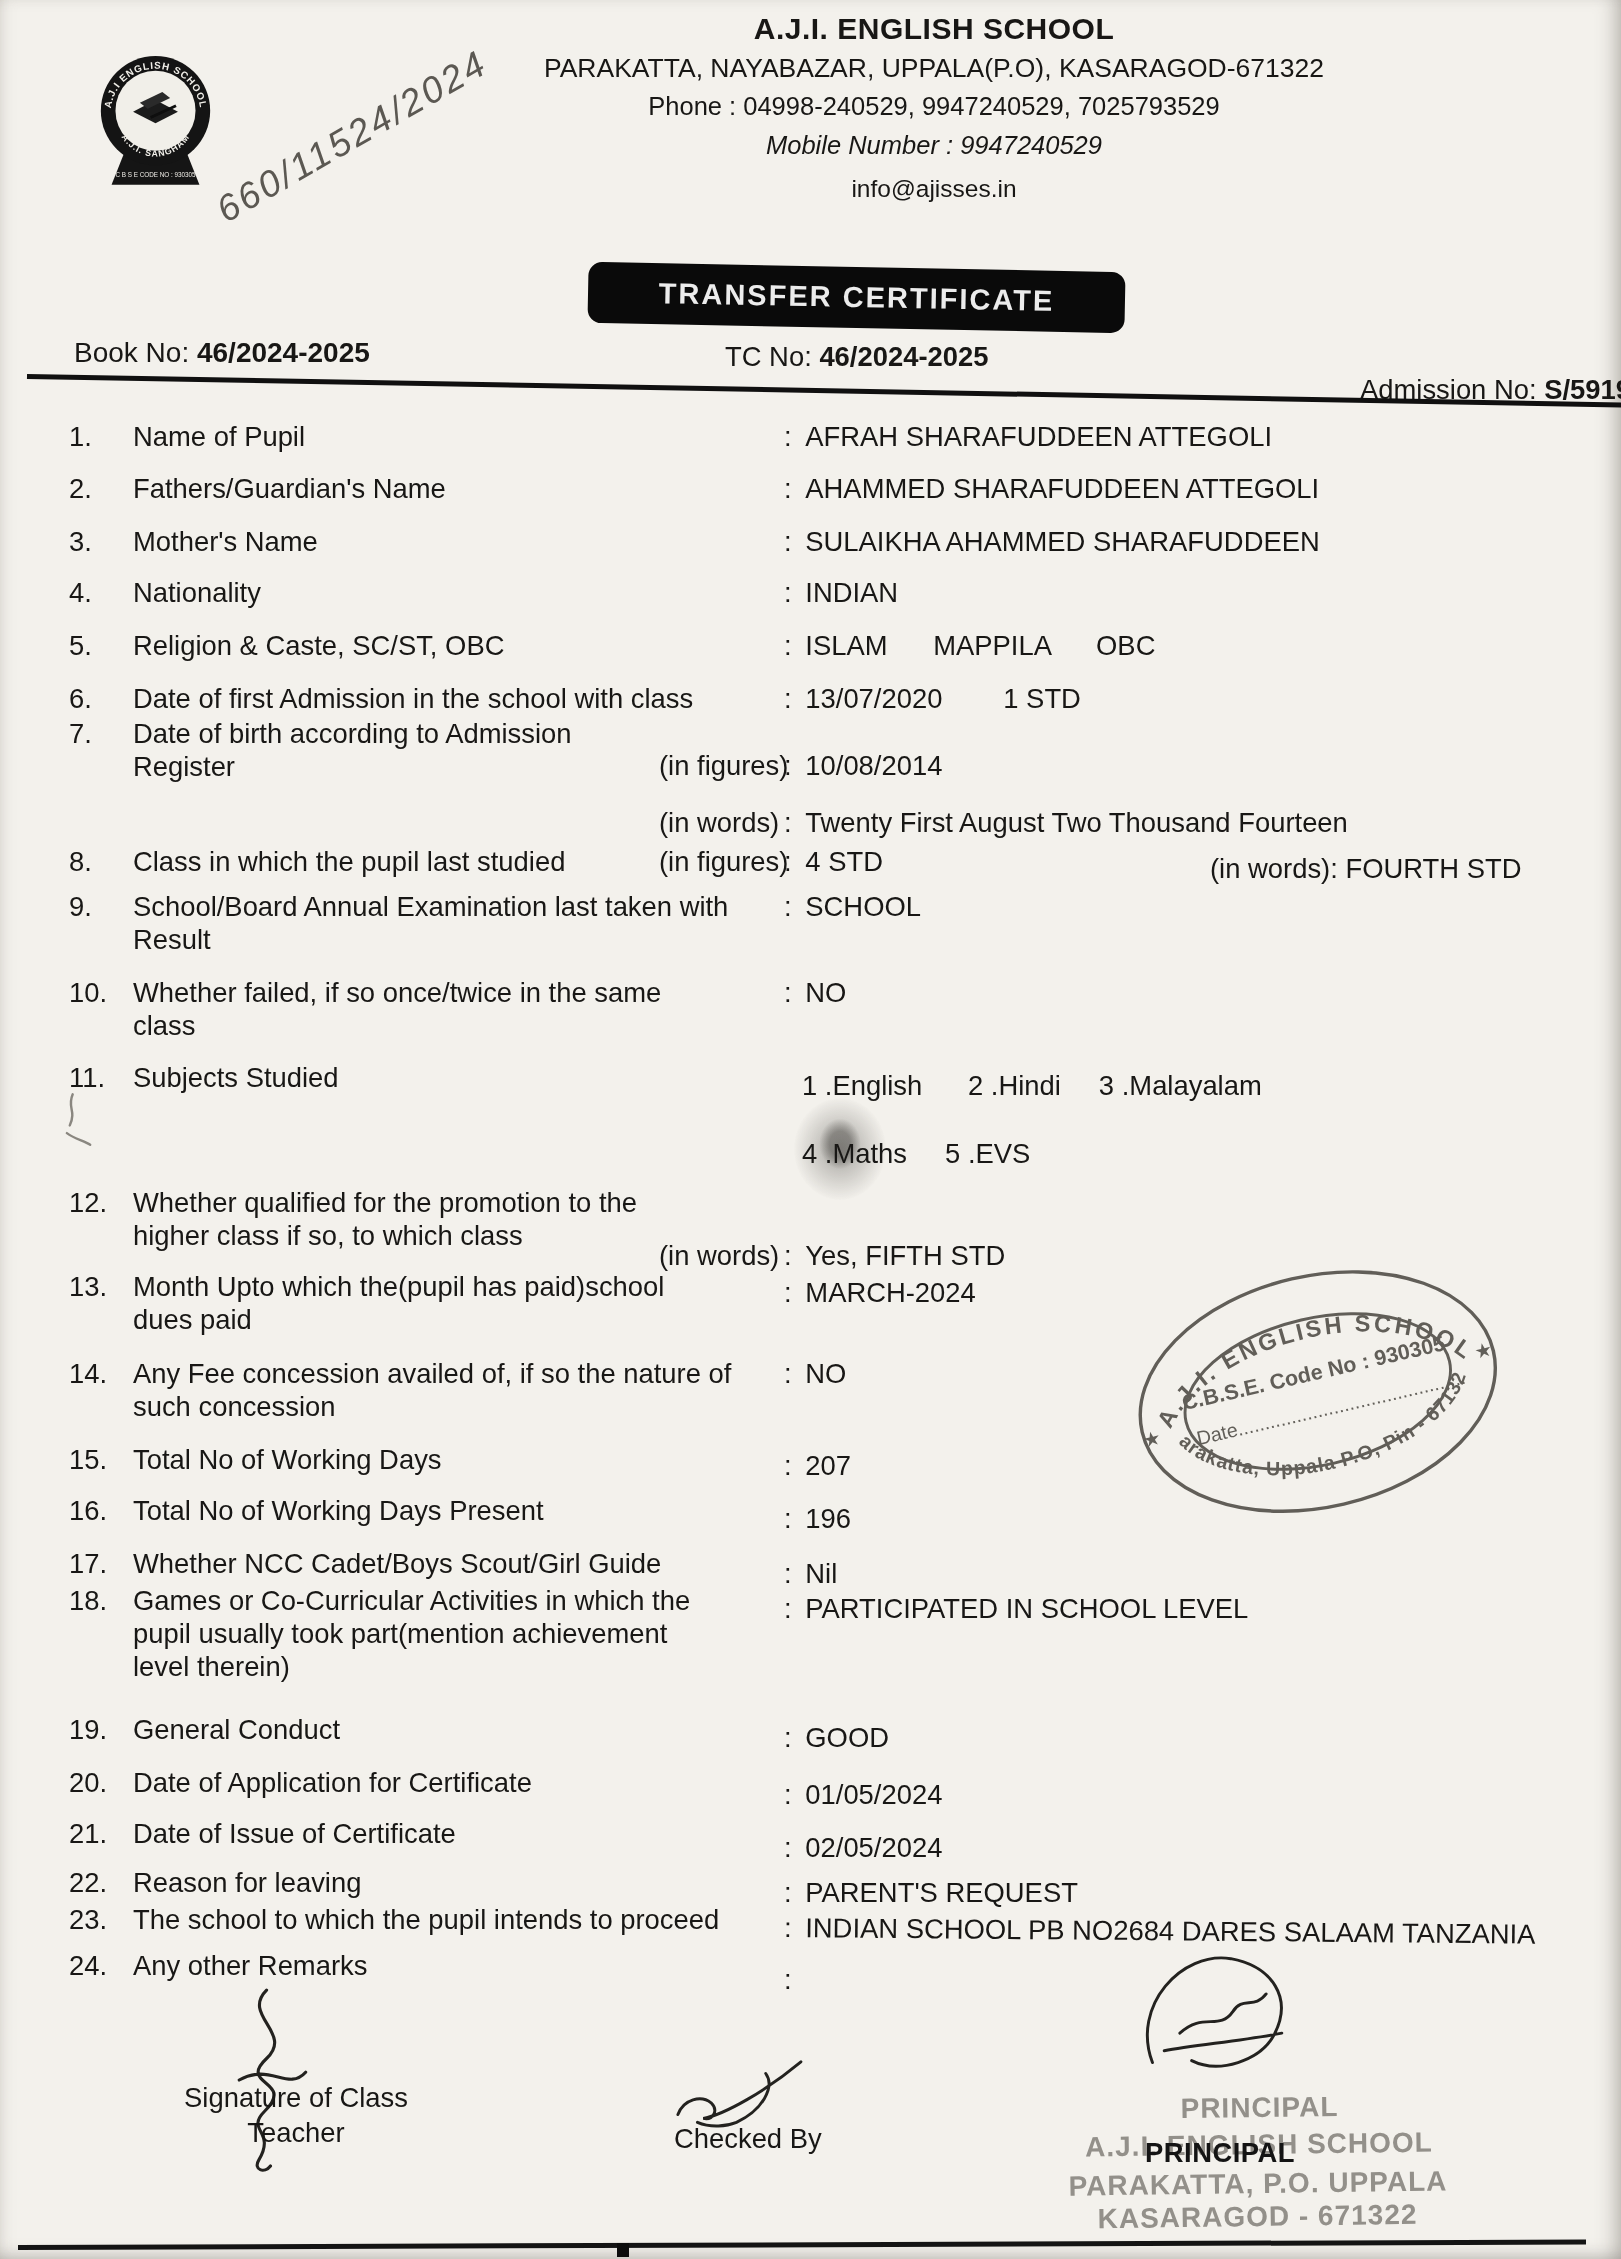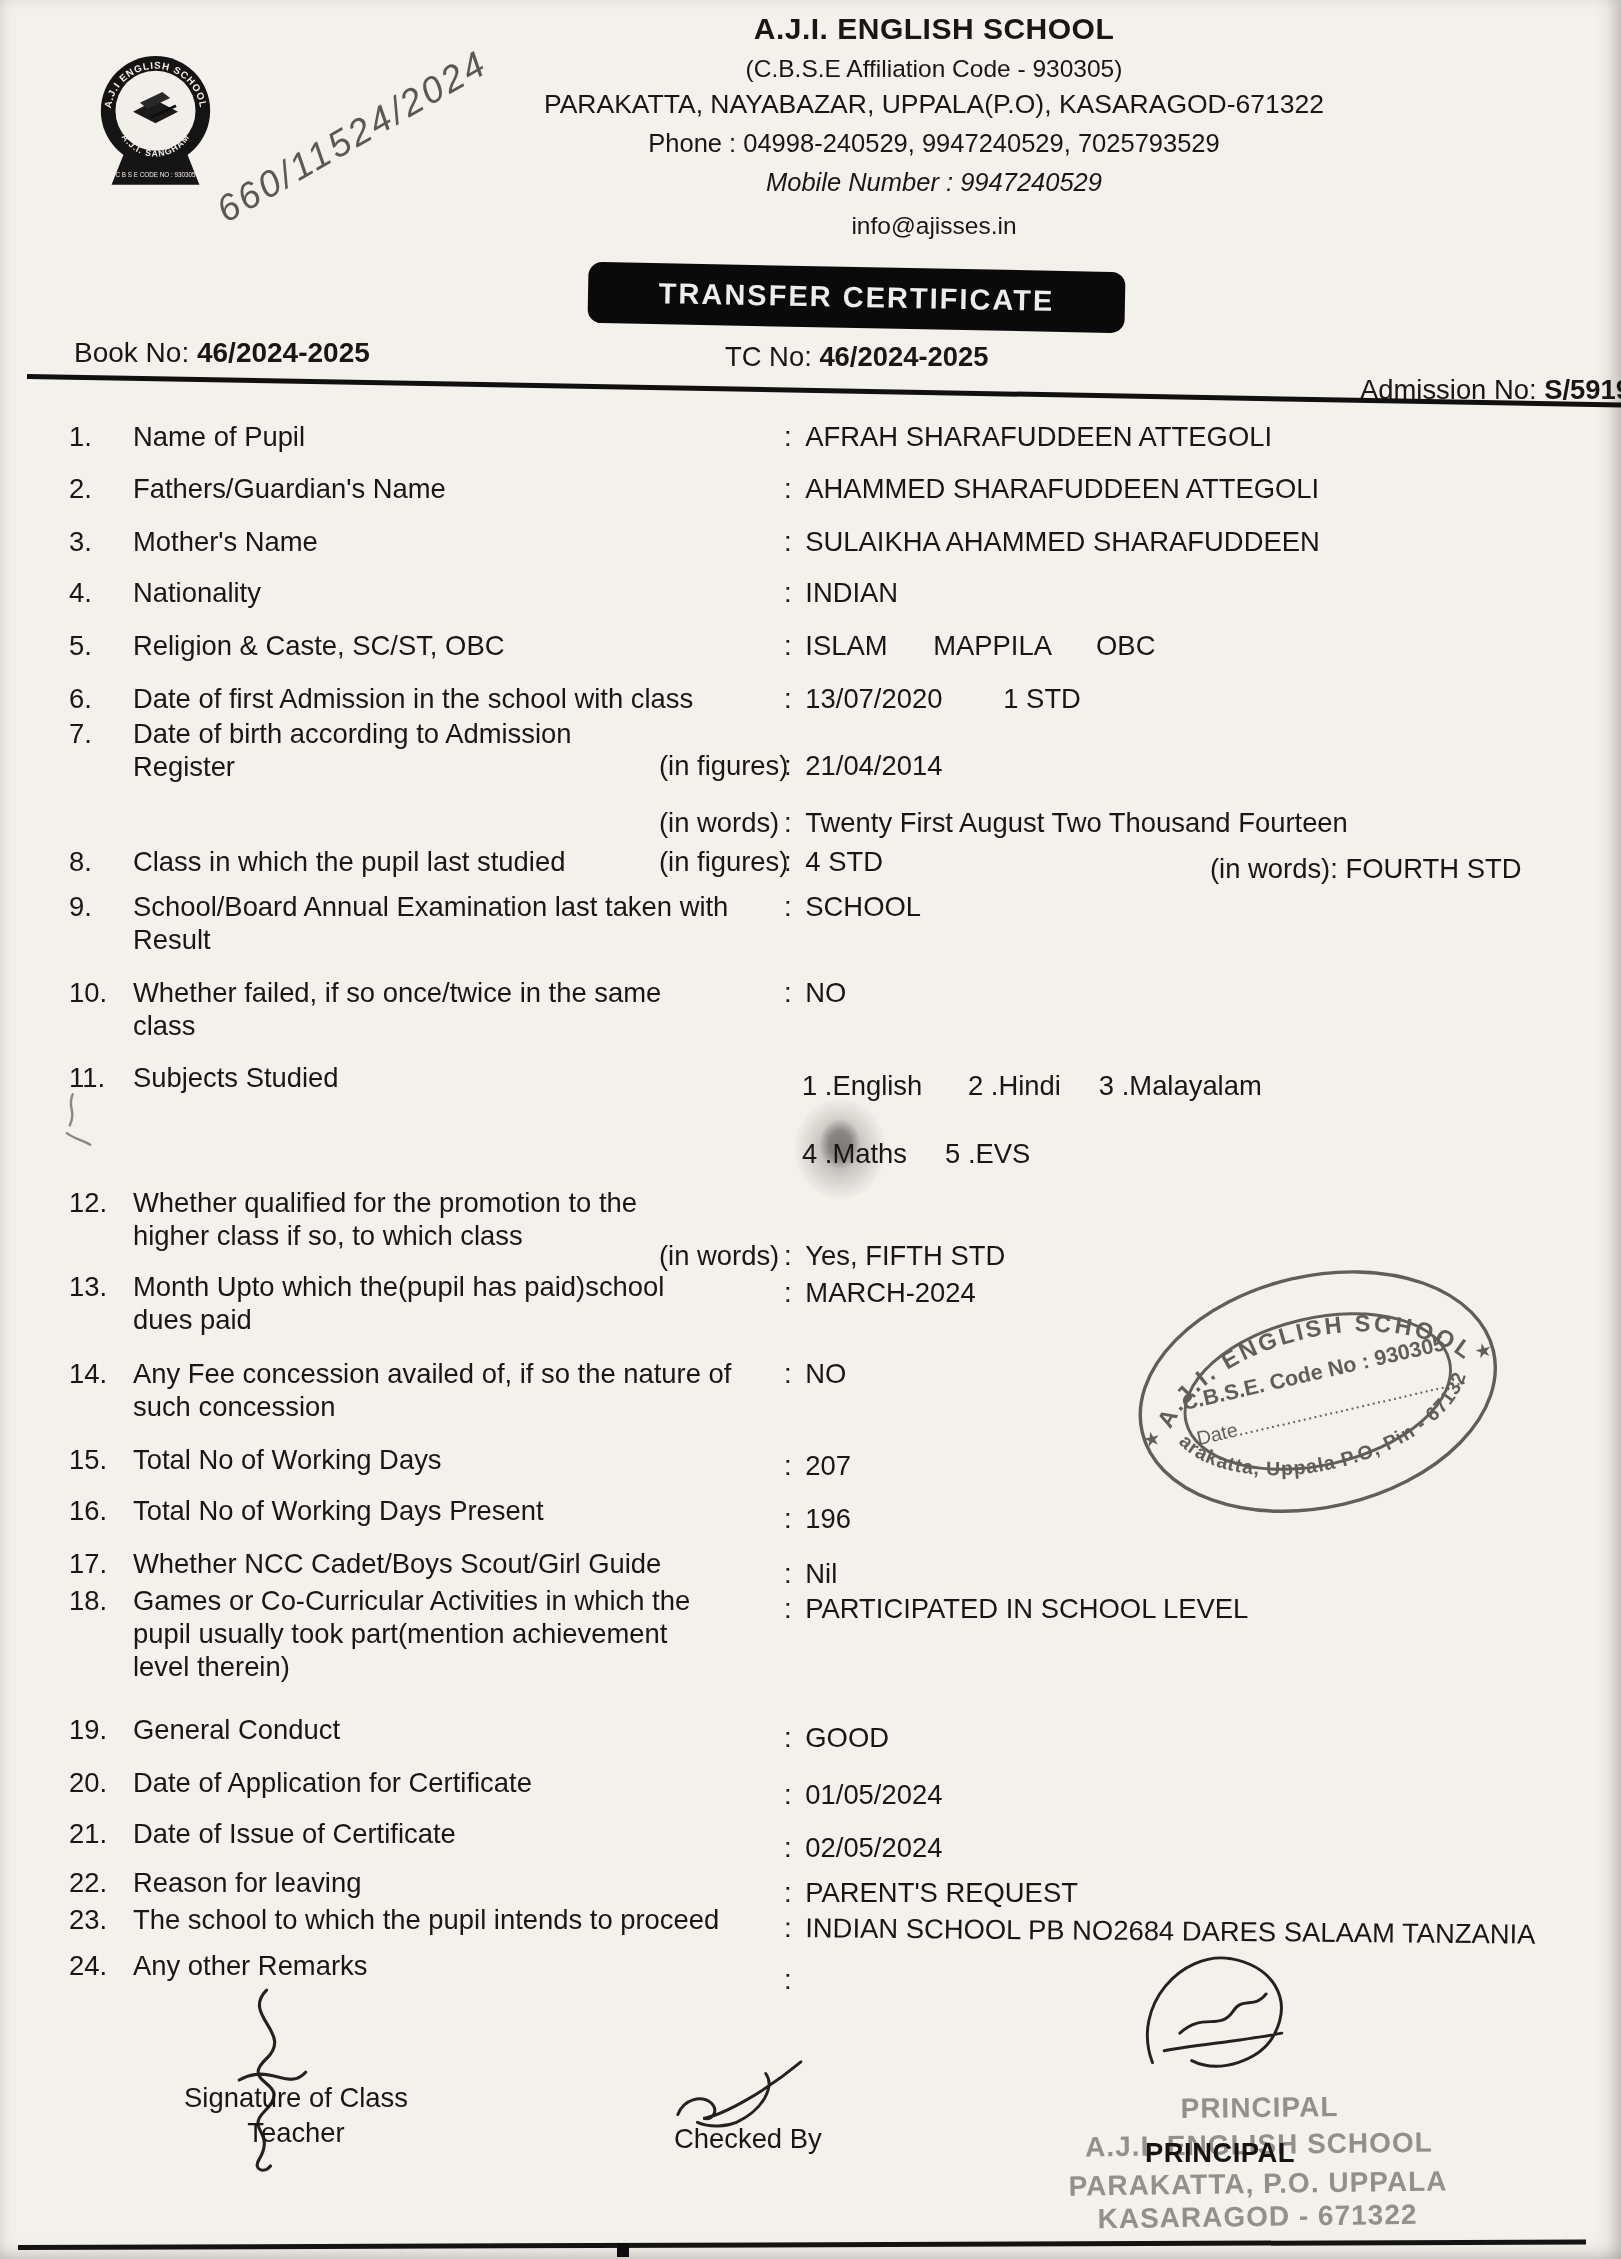--- a/index.html
+++ b/index.html
@@ -111,21 +111,20 @@
       <path d="M47,55 L70,44 L78,50 L55,61 Z" fill="#2a2a2a"></path>
       <path d="M58,70 L84,58" stroke="#0e0e0e" stroke-width="3"></path>
     </g>
     <text x="63" y="131" font-size="6.5" fill="#f1efe9" text-anchor="middle" font-family="Liberation Sans, sans-serif">C B S E CODE NO : 930305</text>
   </svg>
 
   <div class="handref">660/11524/2024</div>
 
   <div class="header">
     <div class="school-name">A.J.I. ENGLISH SCHOOL</div>
-    <div class="affiliation">(C.B.S.E Affiliation Code - 930305)</div>
     <div class="address">PARAKATTA, NAYABAZAR, UPPALA(P.O), KASARAGOD-671322</div>
     <div class="phone">Phone :  04998-240529, 9947240529, 7025793529</div>
     <div class="mobile">Mobile Number :  9947240529</div>
     <div class="email">info@ajisses.in</div>
   </div>
 
   <div class="banner">
     <span>TRANSFER CERTIFICATE</span>
   </div>
 
@@ -174,21 +173,21 @@
     <span class="num">6.</span>
     <span class="label">Date of first Admission in the school with class</span>
     <span class="val"><span class="colon">:</span><span>13/07/2020        1 STD</span></span>
   </div>
   <div class="row r7">
     <span class="num">7.</span>
     <span class="label">Date of birth according to Admission Register</span>
   </div>
   <div class="row r7a">
     <span class="mid">(in figures)</span>
-    <span class="val"><span class="colon">:</span><span>21/04/2014</span></span>
+    <span class="val"><span class="colon">:</span><span>10/08/2014</span></span>
   </div>
   <div class="row r7b">
     <span class="mid">(in words)</span>
     <span class="val"><span class="colon">:</span><span>Twenty First August Two Thousand Fourteen</span></span>
   </div>
   <div class="row r8">
     <span class="num">8.</span>
     <span class="label">Class in which the pupil last studied</span>
     <span class="mid">(in figures)</span>
     <span class="val"><span class="colon">:</span><span>4 STD</span></span>

